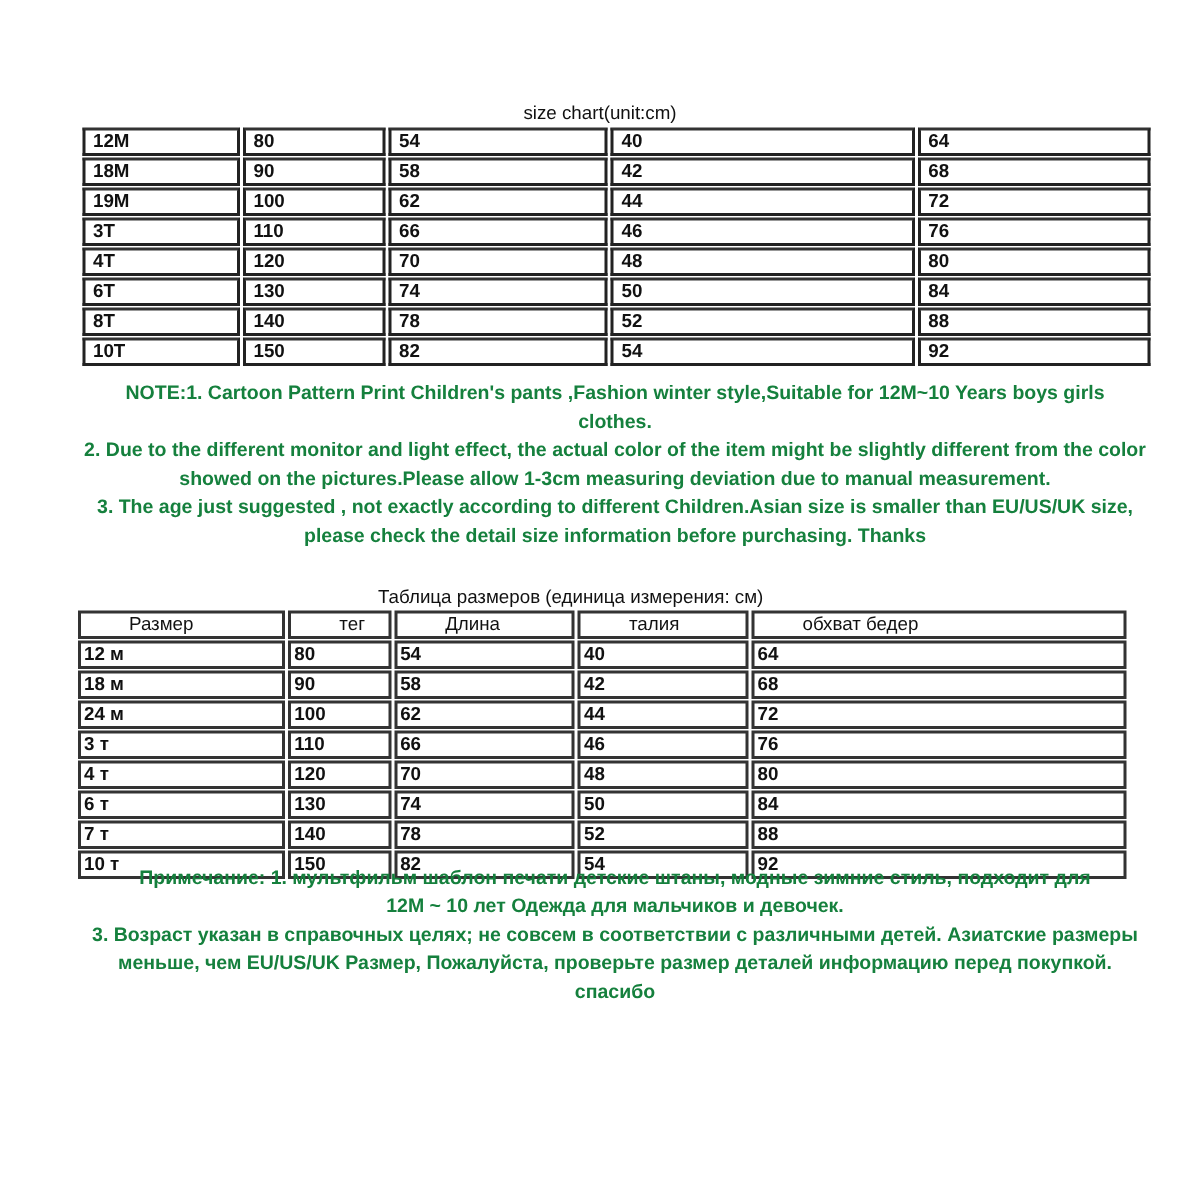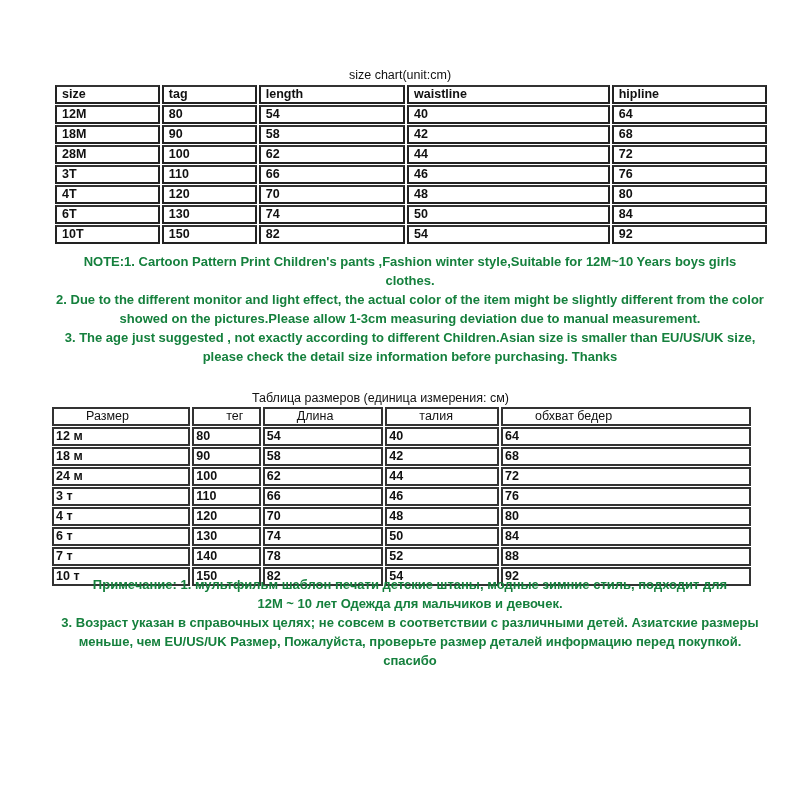--- a/index.html
+++ b/index.html
@@ -24,43 +24,36 @@
 
 <table class="sz" id="t1" style="left:53px; top:84px; width:716px;">
   <colgroup>
       <col style="width:106px">
       <col style="width:96px">
       <col style="width:148px">
       <col style="width:205px">
       <col style="width:157px">
     </colgroup>
   <tbody id="t1body">
-      <tr class="head">
-        <td class="h c0">size</td>
-        <td class="h c1">tag</td>
-        <td class="h c2">length</td>
-        <td class="h c3">waistline</td>
-        <td class="h c4">hipline</td>
-      </tr>
       <tr>
         <td class="c0">12M</td>
         <td class="c1">80</td>
         <td class="c2">54</td>
         <td class="c3">40</td>
         <td class="c4">64</td>
       </tr>
       <tr>
         <td class="c0">18M</td>
         <td class="c1">90</td>
         <td class="c2">58</td>
         <td class="c3">42</td>
         <td class="c4">68</td>
       </tr>
       <tr>
-        <td class="c0">28M</td>
+        <td class="c0">19M</td>
         <td class="c1">100</td>
         <td class="c2">62</td>
         <td class="c3">44</td>
         <td class="c4">72</td>
       </tr>
       <tr>
         <td class="c0">3T</td>
         <td class="c1">110</td>
         <td class="c2">66</td>
         <td class="c3">46</td>
@@ -72,20 +65,27 @@
         <td class="c2">70</td>
         <td class="c3">48</td>
         <td class="c4">80</td>
       </tr>
       <tr>
         <td class="c0">6T</td>
         <td class="c1">130</td>
         <td class="c2">74</td>
         <td class="c3">50</td>
         <td class="c4">84</td>
+      </tr>
+      <tr>
+        <td class="c0">8T</td>
+        <td class="c1">140</td>
+        <td class="c2">78</td>
+        <td class="c3">52</td>
+        <td class="c4">88</td>
       </tr>
       <tr>
         <td class="c0">10T</td>
         <td class="c1">150</td>
         <td class="c2">82</td>
         <td class="c3">54</td>
         <td class="c4">92</td>
       </tr>
     </tbody>
 </table>

